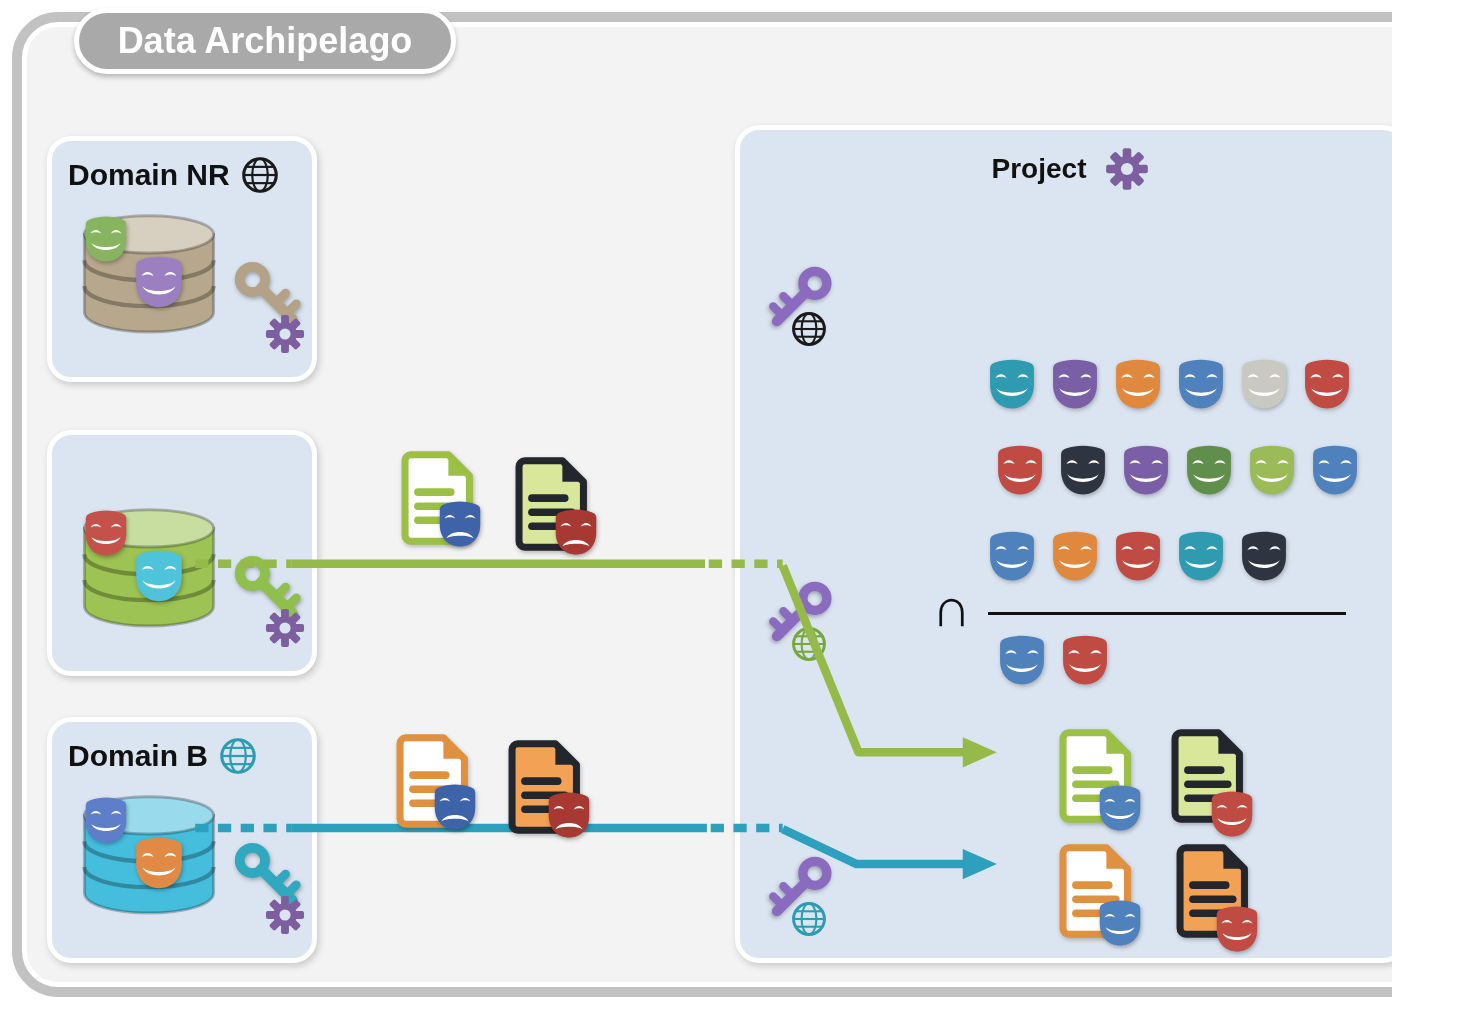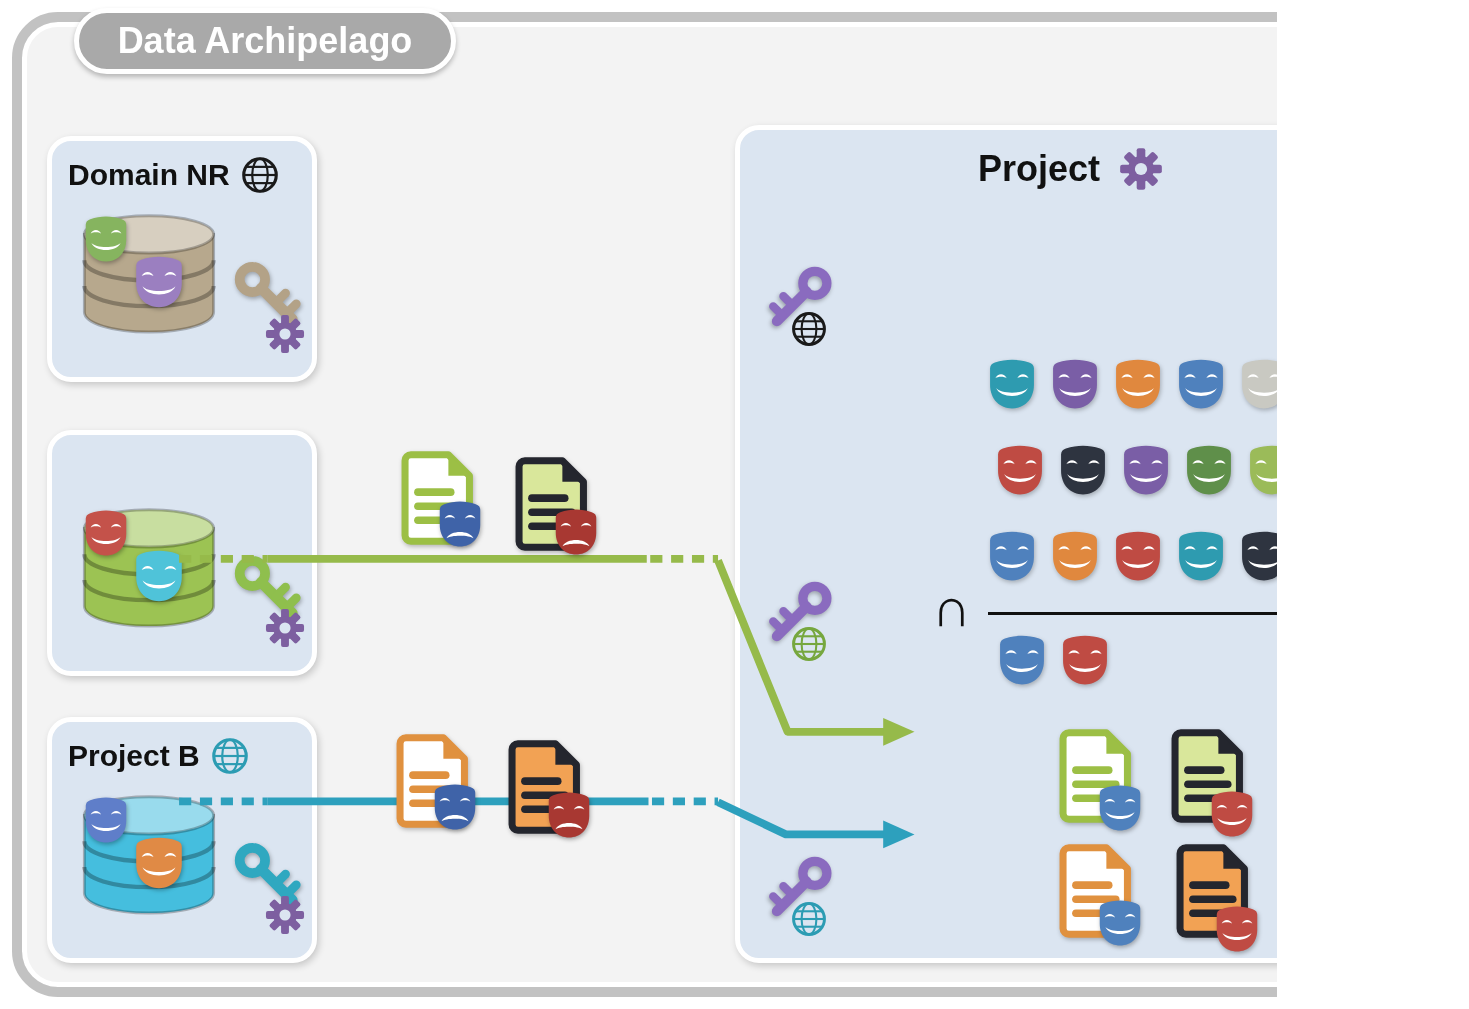--- a/index.html
+++ b/index.html
@@ -1,17 +1,17 @@
 <!DOCTYPE html>
 <html style="--frame_border: #c2c2c2; --canvas_bg: #f3f3f3; --panel_bg: #dbe5f1; --tab_bg: #a9a9a9; --tab_text: #ffffff; --title_text: #111111; --green: #96ba4a; --teal: #2da0bd; --purple: #7d5fa0; --line_black: #111111;"><head>
 <meta charset="utf-8">
 <style>
   * { box-sizing: border-box; margin: 0; padding: 0; }
   html,body { background:#ffffff; font-family:"Liberation Sans", sans-serif; }
-  .canvas { position:relative; width:1277px; height:1009px; background:#ffffff; overflow:hidden; }
+  .canvas { position:relative; width:1392px; height:1009px; background:#ffffff; overflow:hidden; }
   svg { overflow:visible; display:block; }
 
   .frame {
     position:absolute; left:12px; top:12px; width:1445px; height:985px;
     border:10px solid var(--frame_border,#c2c2c2);
     border-radius:46px; background:var(--canvas_bg,#f3f3f3);
     box-shadow: inset 0 0 0 5px #ffffff;
     z-index:1;
   }
   .tab {
@@ -43,21 +43,21 @@
   .db { width:158px; height:140px; }
   .face-mask { width:48px; height:48px; filter:drop-shadow(1px 2px 2px rgba(0,0,0,.3)); }
   .key { width:78px; height:78px; filter:drop-shadow(1px 2px 2px rgba(0,0,0,.3)); }
   .key-mirror { transform:scaleX(-1); }
   .gear { width:42px; height:42px; }
 
   .project-header {
     position:absolute; top:16px; left:0; width:100%;
     display:flex; align-items:center; justify-content:center; gap:18px;
   }
-  .project-title { font-size:36px; font-weight:bold; color:var(--title_text,#111111); }
+  .project-title { font-size:28px; font-weight:bold; color:var(--title_text,#111111); }
   .project-header .gear { width:46px; height:46px; }
 
   .mask-row { display:flex; gap:11px; }
   .mask-row svg { width:52px; height:52px; filter:drop-shadow(1px 2px 2px rgba(0,0,0,.25)); }
 
   .intersection-symbol { font-size:54px; font-weight:bold; color:var(--line_black,#111111); line-height:1; }
   .fraction-line { height:3px; background:var(--line_black,#111111); }
 
   .doc-group { width:230px; height:130px; z-index:6; }
   .doc { position:absolute; width:78px; height:96px; filter:drop-shadow(1px 2px 2px rgba(0,0,0,.25)); }
@@ -184,21 +184,21 @@
     <svg class="abs key" style="left: 176px; top: 116px; color: rgb(143, 191, 77);">
         <use href="#key"></use>
       </svg>
     <svg class="abs gear" style="left: 212px; top: 172px; color: rgb(125, 95, 160);">
         <use href="#gear"></use>
       </svg>
   </section>
 
   <section class="panel domain-box" id="domain-b">
     <div class="domain-header">
-      <span class="domain-title">Project B</span>
+      <span class="domain-title">Domain B</span>
       <svg class="globe" style="color: rgb(44, 156, 179);">
           <use href="#globe"></use>
         </svg>
     </div>
     <svg class="abs db" style="left: 18px; top: 60px; color: rgb(69, 190, 222);">
         <use href="#database"></use>
       </svg>
     <svg class="abs face-mask" style="left: 30px; top: 74px; color: rgb(95, 126, 201);">
         <use href="#mask-smile"></use>
       </svg>

